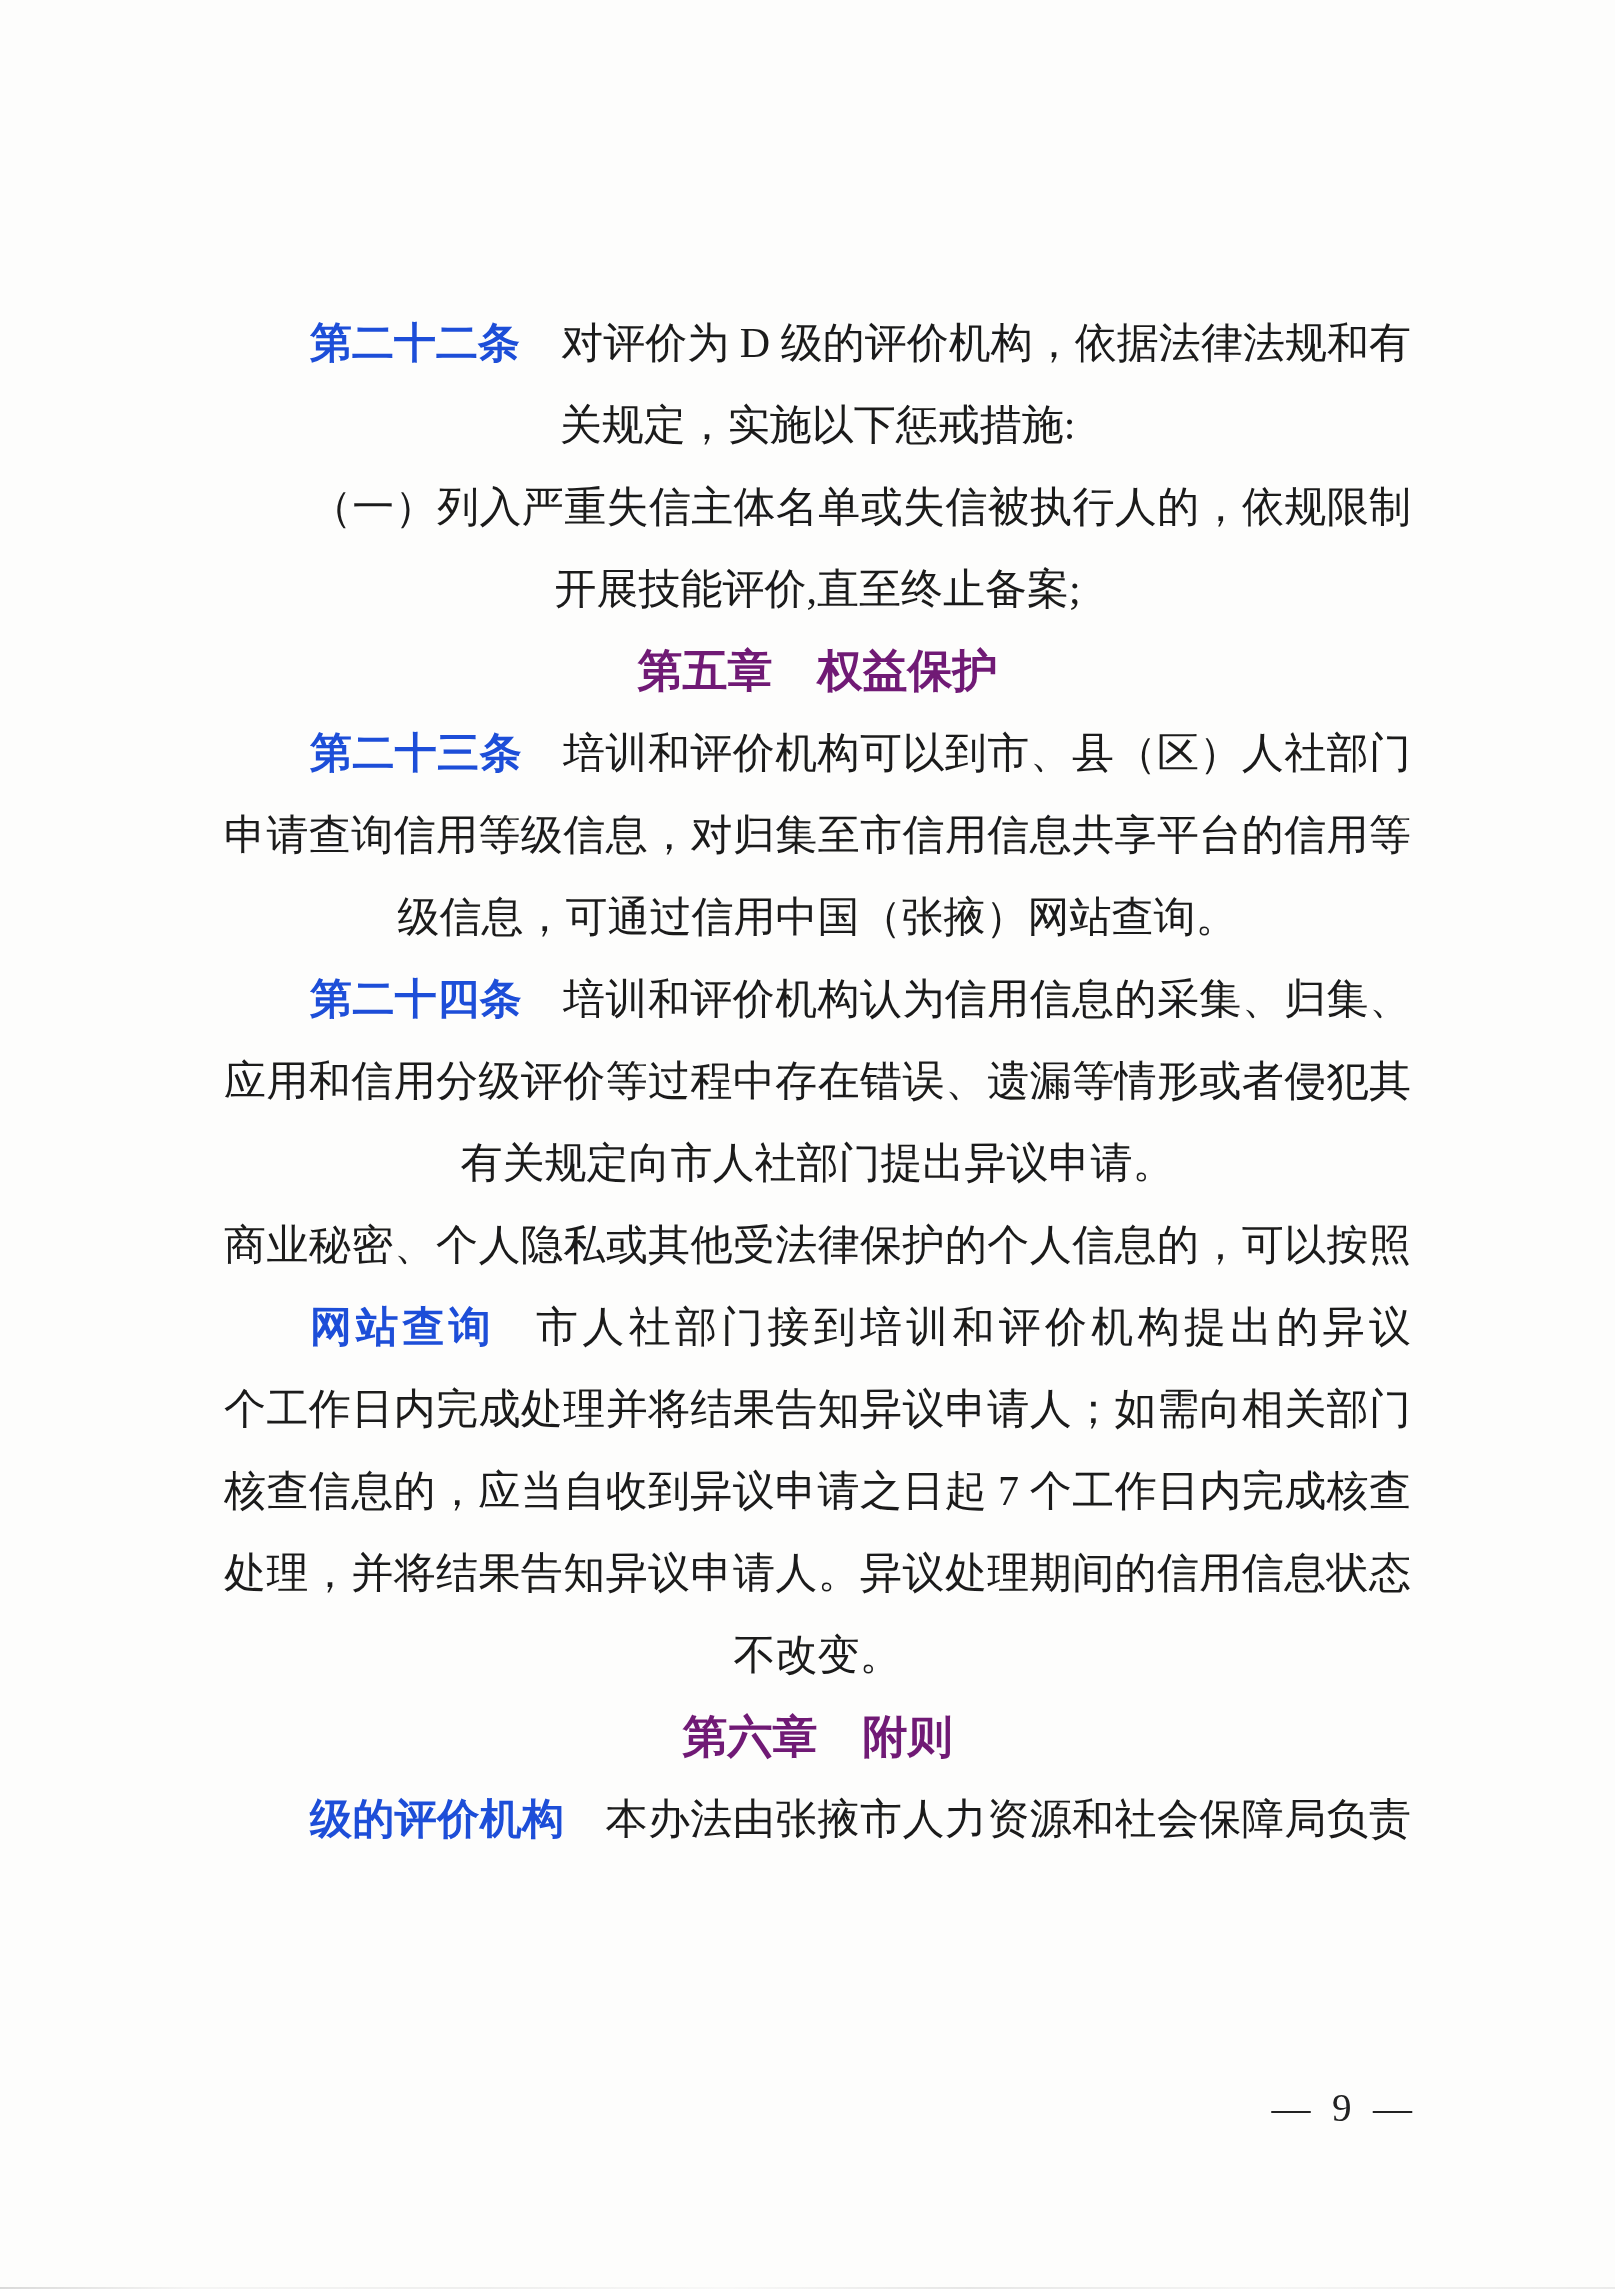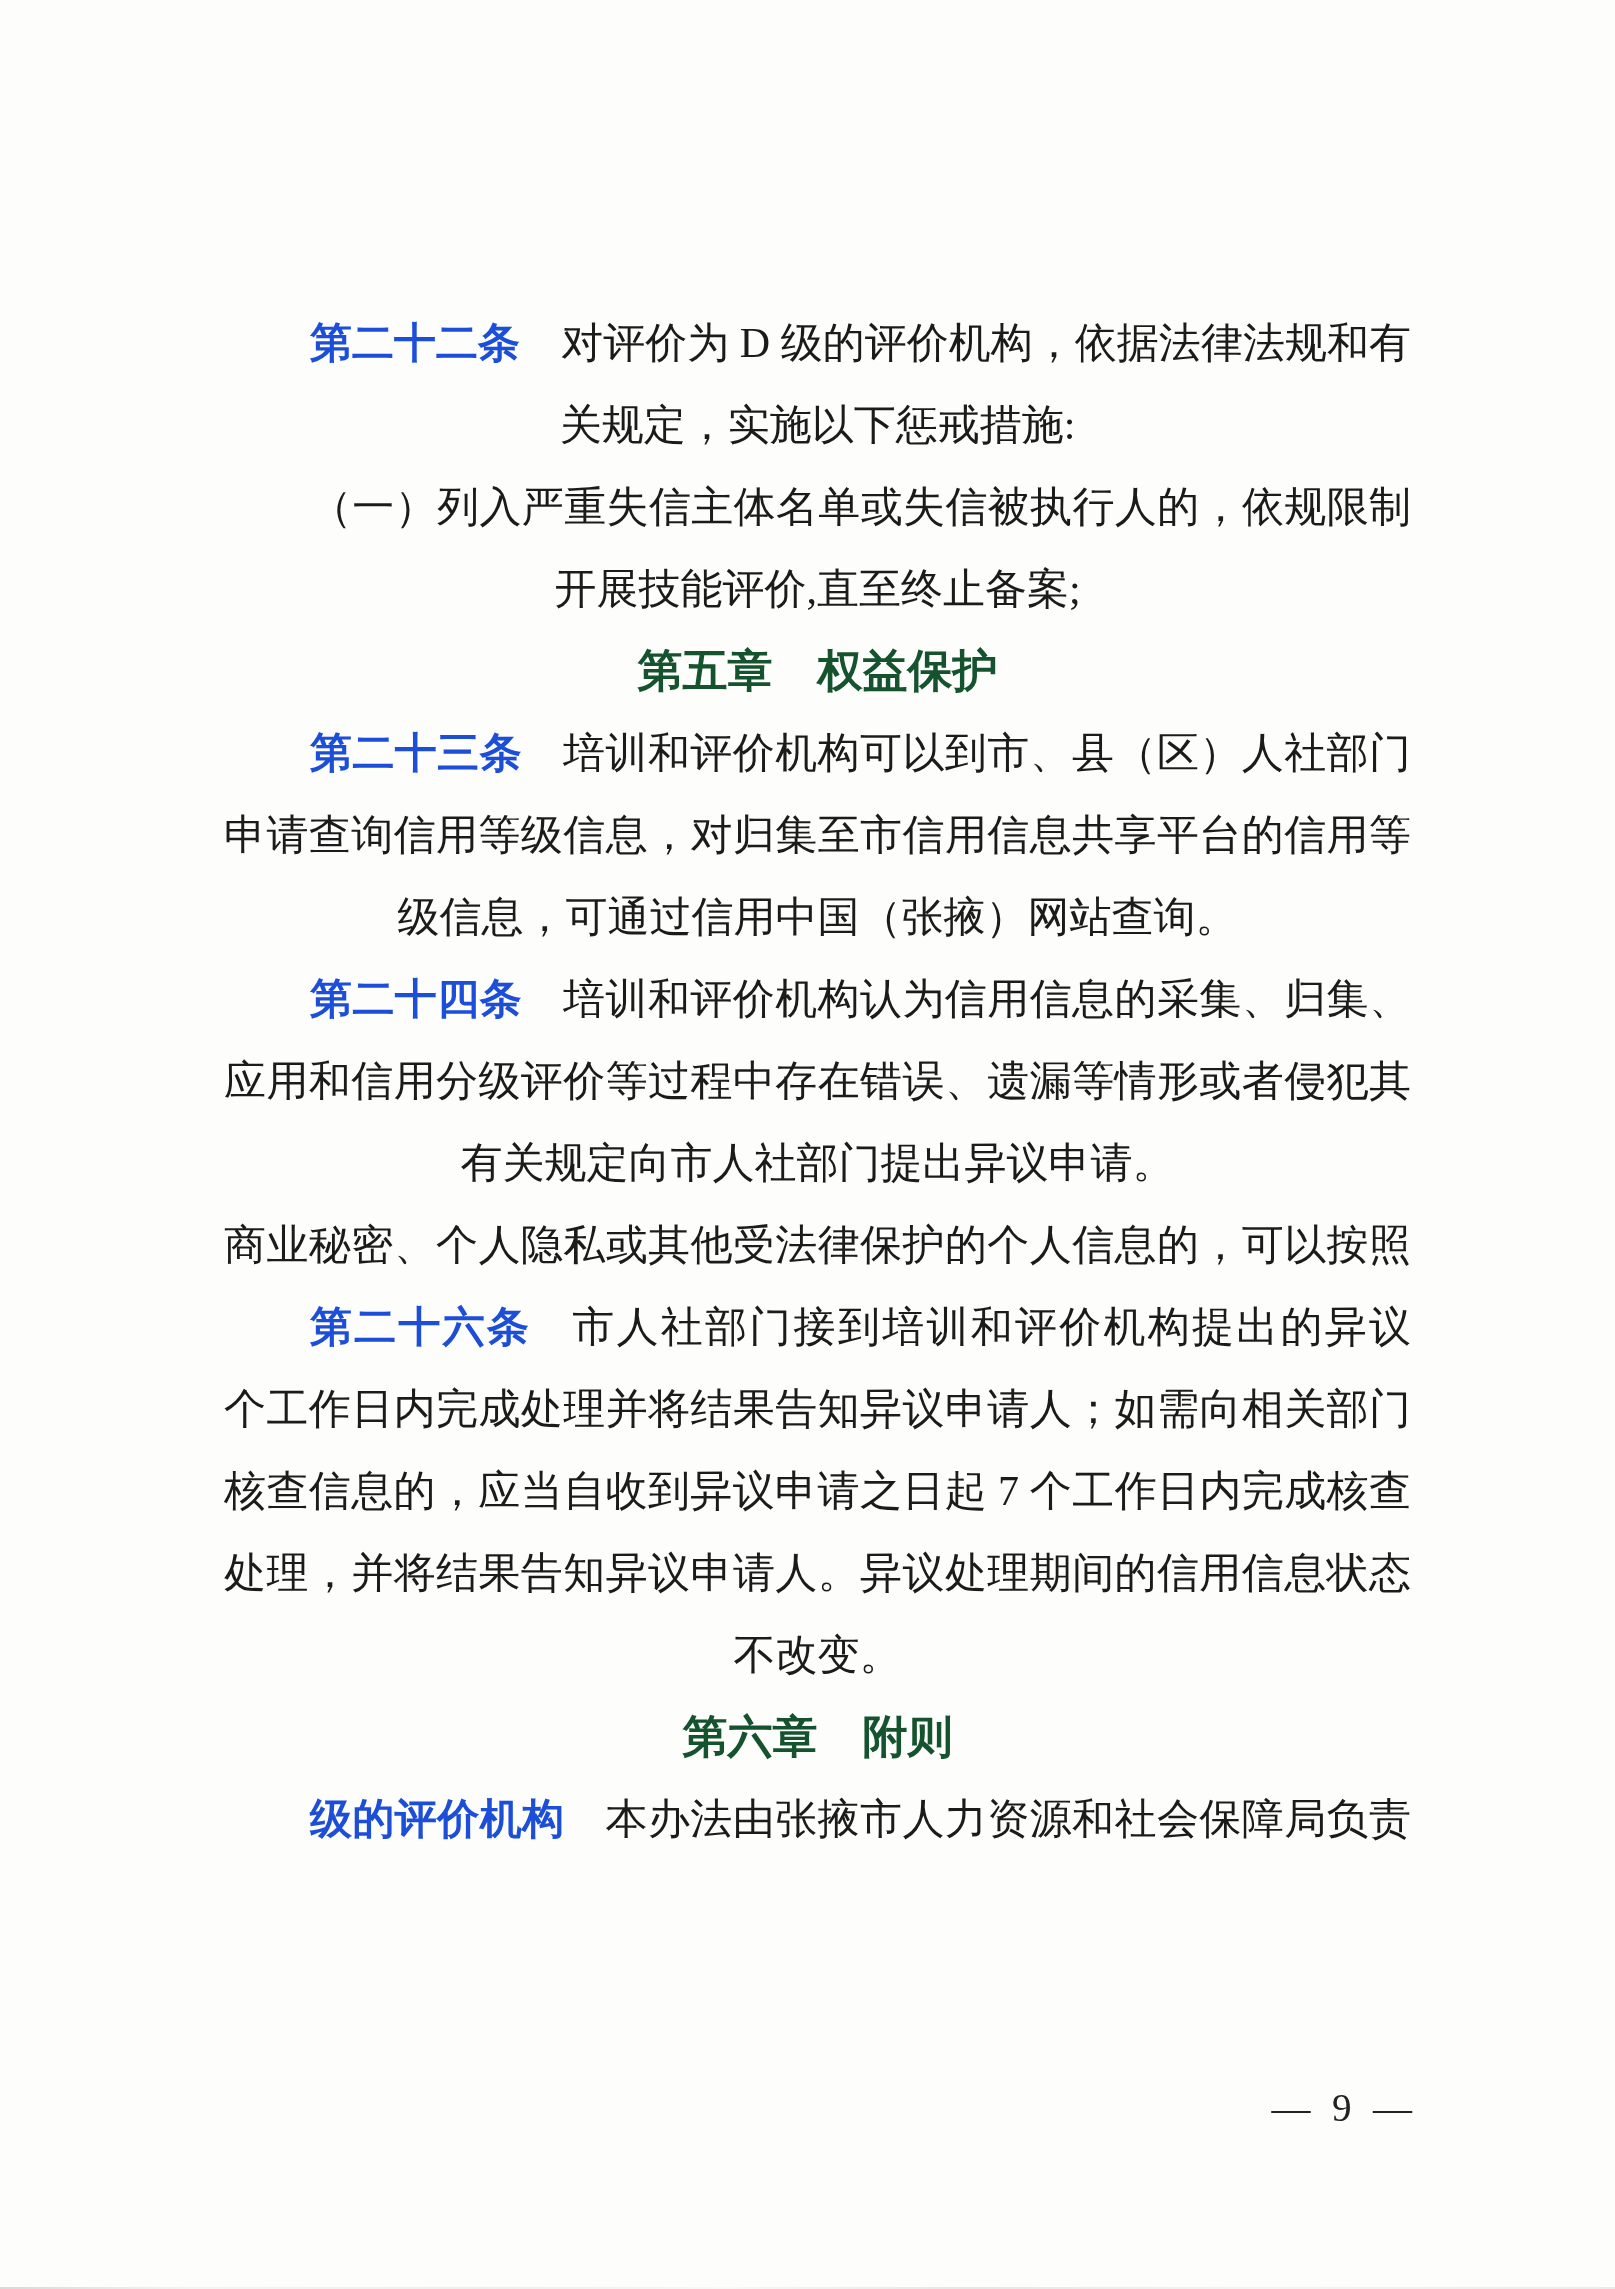--- a/index.html
+++ b/index.html
@@ -39,21 +39,21 @@
     color:#1d4ed8;
     margin-right:41px;
   }
   .line.heading{
     text-align:center;
     text-align-last:center;
     text-indent:0;
     font-weight:700;
     font-size:45px;
     font-family:"Liberation Sans", sans-serif;
-    color:#14532d;
+    color:#701a75;
   }
   .page-number{
     position:absolute;
     top:2086px;
     right:197px;
     font-size:39px;
     line-height:43px;
     letter-spacing:5.9px;
     color:#222;
     font-family:"Liberation Serif", serif;
@@ -94,21 +94,21 @@
     <div class="line">级信息，可通过信用中国（张掖）网站查询。</div>
 
     <div class="line fill indent"><span class="art-no">第二十四条</span><span>培训和评价机构认为信用信息的采集、归集、</span></div>
 
     <div class="line fill">应用和信用分级评价等过程中存在错误、遗漏等情形或者侵犯其</div>
 
     <div class="line">有关规定向市人社部门提出异议申请。</div>
 
     <div class="line fill">商业秘密、个人隐私或其他受法律保护的个人信息的，可以按照</div>
 
-    <div class="line fill indent"><span class="art-no">第二十六条</span><span>市人社部门接到培训和评价机构提出的异议</span></div>
+    <div class="line fill indent"><span class="art-no">网站查询</span><span>市人社部门接到培训和评价机构提出的异议</span></div>
 
 
     <div class="line fill">个工作日内完成处理并将结果告知异议申请人；如需向相关部门</div>
 
     <div class="line fill">核查信息的，应当自收到异议申请之日起 7 个工作日内完成核查</div>
 
     <div class="line fill">处理，并将结果告知异议申请人。异议处理期间的信用信息状态</div>
 
     <div class="line">不改变。</div>
 

